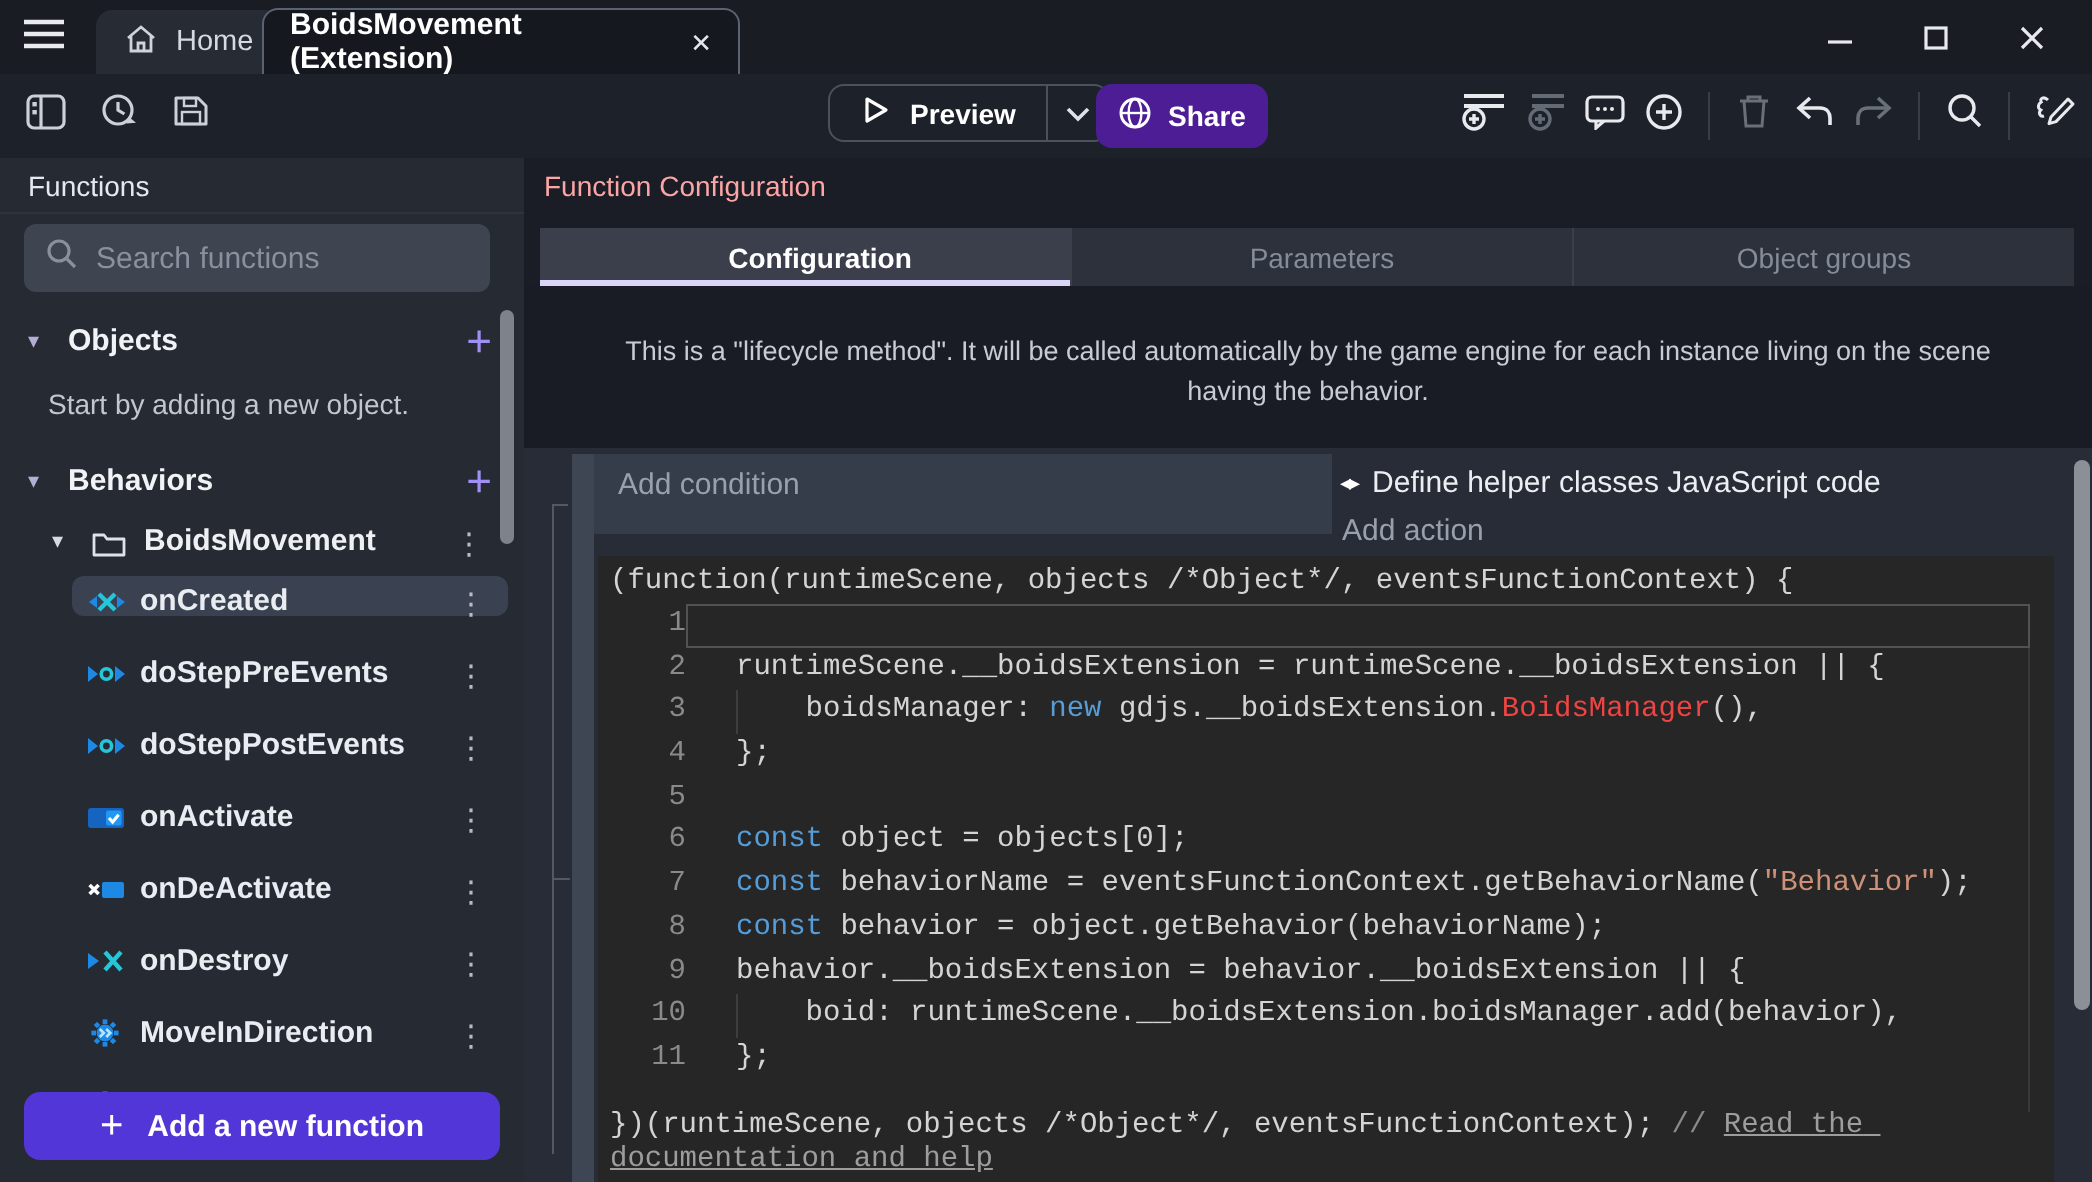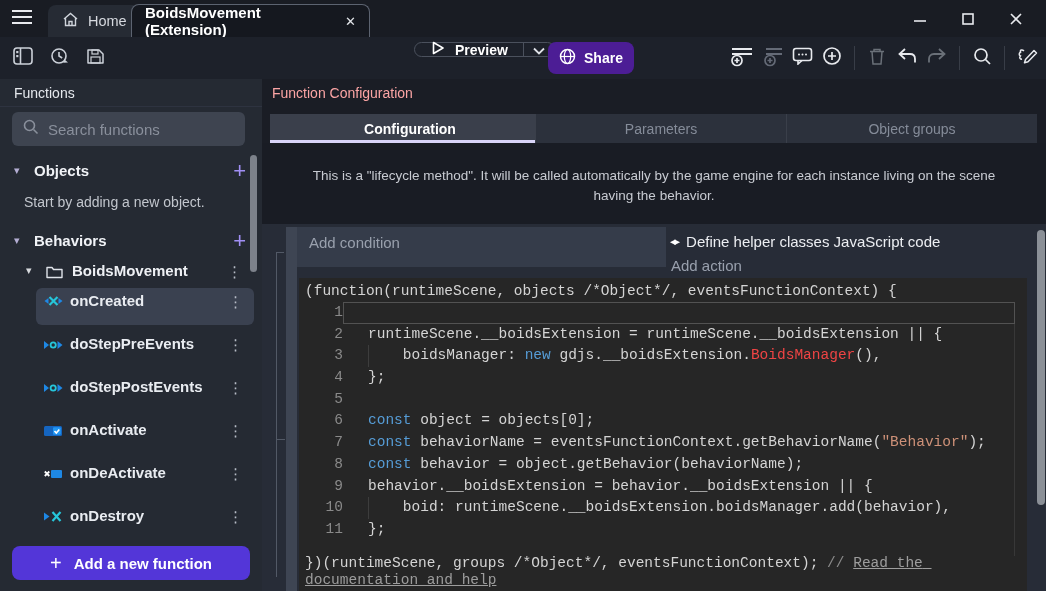--- a/index.html
+++ b/index.html
@@ -13,21 +13,21 @@
   .home-tab { left:48px; top:5px; height:32px; padding:0 14px; gap:9px; background:#262b34; color:#d6d9df; font-size:14.5px; }
   .active-tab { left:131px; top:4px; height:33px; width:239px; padding:0 13px; background:#15181f; border:1px solid #5c6370; border-bottom:none; color:#fff; font-weight:bold; font-size:15px; }
   .tab-close { margin-left:auto; color:#e4e7eb; font-size:13px; font-weight:normal; cursor:pointer; }
   .win-controls { position:absolute; right:6px; top:0; height:37px; display:flex; }
   .win-btn { width:48px; height:37px; display:flex; align-items:center; justify-content:center; }
 
   
   .toolbar { position:absolute; top:37px; left:0; right:0; height:42px; background:#1d212a; }
   .tb-left { position:absolute; left:10px; top:0; height:42px; display:flex; align-items:center; gap:10px; }
   .tb-ic { width:26px; height:26px; display:flex; align-items:center; justify-content:center; border-radius:4px; }
-  .preview-group { position:absolute; left:414px; top:5px; height:15px; display:flex; align-items:stretch; border:1px solid #4b515d; border-radius:8px; }
+  .preview-group { position:absolute; left:414px; top:5px; height:29px; display:flex; align-items:stretch; border:1px solid #4b515d; border-radius:8px; }
   .preview-main { display:flex; align-items:center; gap:9px; padding:0 15px; color:#fff; font-weight:bold; font-size:14px; }
   .preview-divider { width:1px; background:#4b515d; }
   .preview-chevron { width:30px; display:flex; align-items:center; justify-content:center; }
   .share-btn { position:absolute; left:548px; top:5px; height:32px; width:86px; background:#4c1d95; border-radius:8px; display:flex; align-items:center; justify-content:center; gap:8px; color:#fff; font-weight:bold; font-size:14px; }
   .tb-right { position:absolute; right:6px; top:0; height:42px; display:flex; align-items:center; gap:4px; }
   .tb-sep { width:1px; height:24px; background:#383d47; margin:0 5px; }
 
   
   .sidebar { position:absolute; left:0; top:79px; width:262px; bottom:0; background:#252a33; }
   .main { position:absolute; left:262px; right:0; top:79px; bottom:0; background:#1a1d25; }
@@ -42,21 +42,21 @@
   .sec-label { position:absolute; left:34px; top:4px; color:#f1f3f7; font-weight:bold; font-size:15px; }
   .sec-plus { position:absolute; right:16px; top:0px; color:#a18ff5; font-size:22px; font-weight:normal; cursor:pointer; }
   .sb-hint { position:absolute; left:24px; top:115px; color:#c2c6cd; font-size:14px; }
   .group-row { position:absolute; left:0; top:179px; width:262px; height:30px; }
   .group-tri { position:absolute; left:26px; top:6px; color:#d7dade; font-size:11px; }
   .group-folder { position:absolute; left:46px; top:7px; }
   .group-label { position:absolute; left:72px; top:4px; color:#eef0f4; font-weight:bold; font-size:15px; }
   .kebab { color:#b6bcc6; font-size:15px; cursor:pointer; }
   .group-kebab { position:absolute; right:20px; top:5px; }
   .fn-list { position:absolute; left:0; top:209px; width:262px; }
-  .fn-row { position:relative; height:37px; margin:0 8px 6px 36px; border-radius:6px; }
+  .fn-row { position:relative; height:20px; margin:0 8px 16px 36px; border-radius:6px; }
   .fn-row.selected { background:#3a4150; }
   .fn-ic { position:absolute; left:8px; top:7px; width:20px; height:16px; display:flex; align-items:center; }
   .fn-label { position:absolute; left:34px; top:4px; color:#e9ecf1; font-weight:bold; font-size:15px; }
   .fn-row .kebab { position:absolute; right:11px; top:5px; }
   .add-fn-btn { position:absolute; left:12px; top:467px; width:238px; height:34px; background:#5336d8; border-radius:8px; display:flex; align-items:center; justify-content:center; gap:12px; color:#fff; font-weight:bold; font-size:15px; cursor:pointer; }
   .add-fn-plus { font-size:20px; font-weight:normal; }
   .sb-scrollbar { position:absolute; left:250px; top:76px; width:7px; height:117px; background:#7d828b; border-radius:4px; }
 
   
   .main-header { height:28px; line-height:28px; padding-left:10px; color:#fca5a5; font-size:14px; }
@@ -434,19 +434,19 @@
             <div class="code-row"><span class="ln">4</span><span class="cd"><span>};</span></span></div>
             <div class="code-row"><span class="ln">5</span><span class="cd"></span></div>
             <div class="code-row"><span class="ln">6</span><span class="cd"><span class="k">const</span><span> object = objects[0];</span></span></div>
             <div class="code-row"><span class="ln">7</span><span class="cd"><span class="k">const</span><span> behaviorName = eventsFunctionContext.getBehaviorName(</span><span class="s">"Behavior"</span><span>);</span></span></div>
             <div class="code-row"><span class="ln">8</span><span class="cd"><span class="k">const</span><span> behavior = object.getBehavior(behaviorName);</span></span></div>
             <div class="code-row"><span class="ln">9</span><span class="cd"><span>behavior.__boidsExtension = behavior.__boidsExtension || {</span></span></div>
             <div class="code-row guide"><span class="ln">10</span><span class="cd"><span>    boid: runtimeScene.__boidsExtension.boidsManager.add(behavior),</span></span></div>
             <div class="code-row"><span class="ln">11</span><span class="cd"><span>};</span></span></div>
           </div>
         <div class="faint-ruler"></div>
-        <div class="code-footer"><span>})(runtimeScene, groups /*Object*/, eventsFunctionContext); </span><span class="cmt">// </span><a class="doc-link">Read the documentation and help</a></div>
+        <div class="code-footer"><span>})(runtimeScene, objects /*Object*/, eventsFunctionContext); </span><span class="cmt">// </span><a class="doc-link">Read the documentation and help</a></div>
       </div>
 
       <div class="ev-scrollbar"></div>
     </div>
   </div>
 </div>
 
 </body></html>

